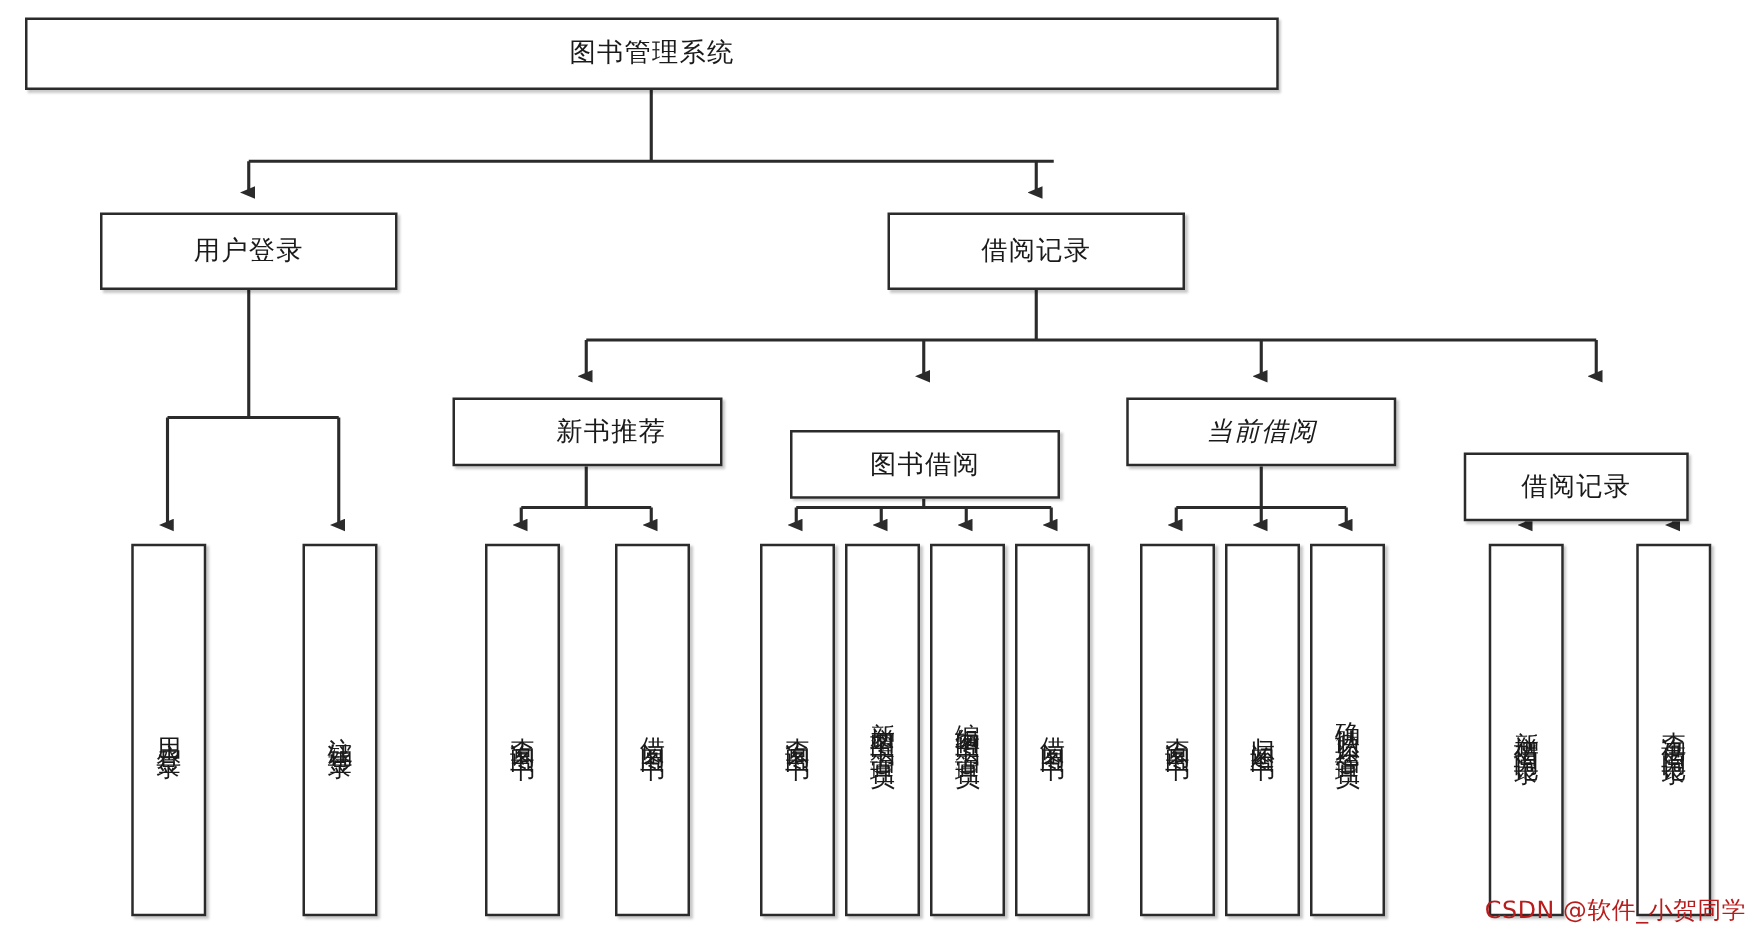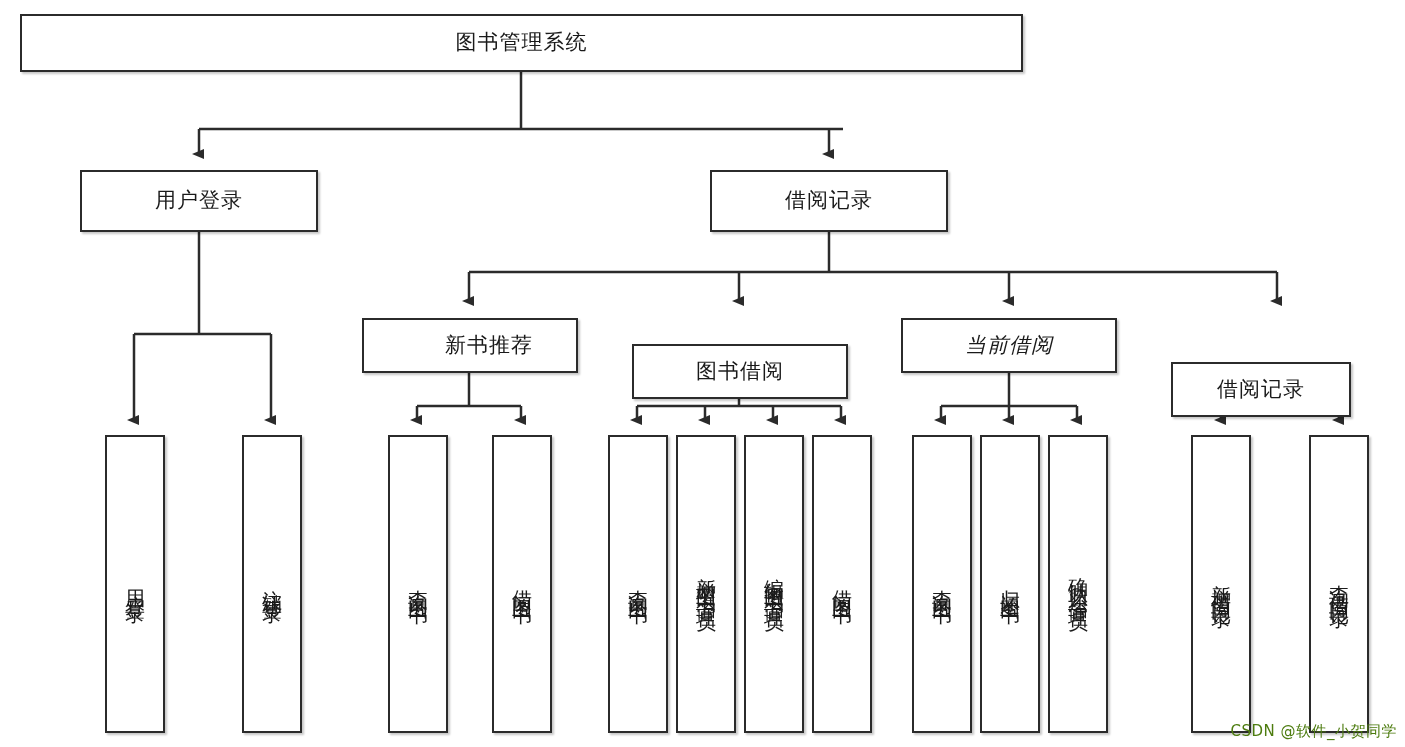--- a/index.html
+++ b/index.html
@@ -56,22 +56,22 @@
     left: 0;
     top: 0;
     width: 1405px;
     height: 747px;
     pointer-events: none;
   }
   .watermark {
     position: absolute;
     right: 8px;
     bottom: 6px;
-    font-size: 15px;
-    color: #4d7c0f;
+    font-size: 19px;
+    color: #b91c1c;
     letter-spacing: 0.5px;
     white-space: nowrap;
     font-family: "DejaVu Sans", "Liberation Sans", sans-serif;
   }
 </style>
 </head>
 <body>
 
 <div id="canvas">
 

